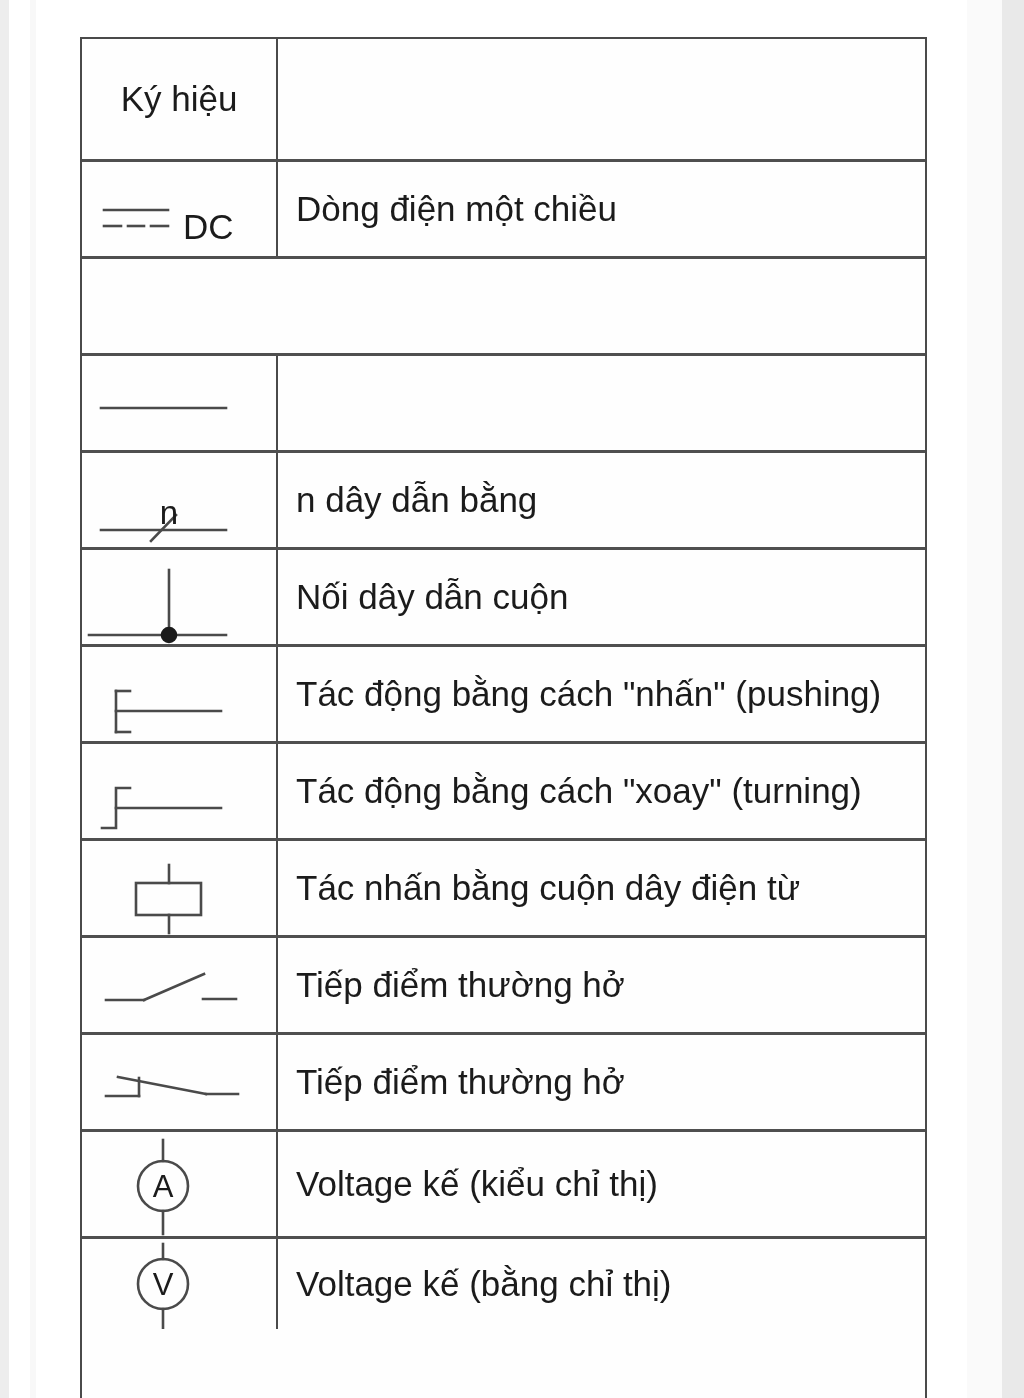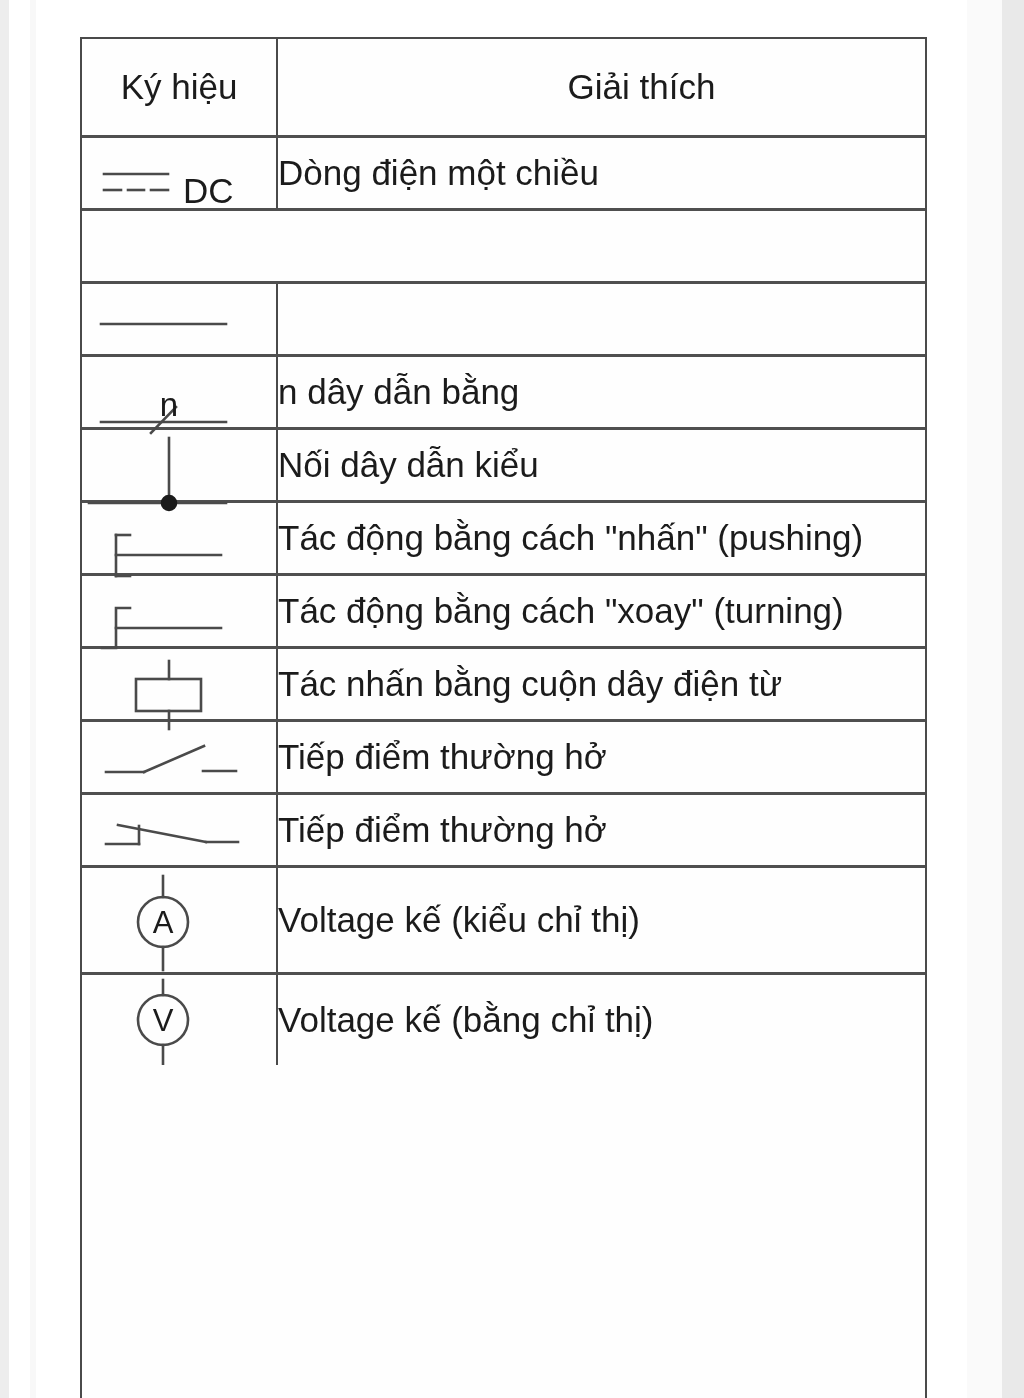--- a/index.html
+++ b/index.html
@@ -11,27 +11,27 @@
   .edge-left{position:absolute;left:0;top:0;width:9px;height:1398px;background:#ededed;}
   .edge-fold{position:absolute;left:30px;top:0;width:6px;height:1398px;background:#f8f8f8;}
   .edge-right-soft{position:absolute;left:967px;top:0;width:35px;height:1398px;background:#fafafa;}
   .edge-right{position:absolute;left:1002px;top:0;width:22px;height:1398px;background:#e9e9e9;}
 
   .symbol-table{
     position:absolute;left:80px;top:37px;width:847px;height:1361px;
     border:2px solid #4a4a4a;border-bottom:none;box-sizing:border-box;
     overflow:hidden;background:#fefefe;
   }
-  .row{display:flex;box-sizing:border-box;height:73px;border-top:3px solid #4f4f4f;}
-  .row.header{height:96px;border-top:none;}
+  .row{display:flex;box-sizing:border-box;height:97px;border-top:3px solid #4f4f4f;}
+  .row.header{height:120px;border-top:none;}
   .row.meter-a{height:107px;}
   .row.meter-v{height:93px;}
   .cell{box-sizing:border-box;display:flex;align-items:center;}
   .sym{width:196px;border-right:2px solid #4a4a4a;justify-content:center;position:relative;}
-  .exp{flex:1;}
+  .exp{flex:1;padding-left:18px;}
   .exp span{font-size:35px;line-height:1.1;}
   .header .sym{justify-content:center;}
   .header .exp{justify-content:center;padding-left:80px;}
   .header span{font-size:35px;}
   .sym svg{display:block;width:192px;}
   .sym svg path,.sym svg line,.sym svg circle,.sym svg rect,.sym svg polyline{
     fill:none;stroke:#4a4a4a;stroke-width:2.6;stroke-linecap:square;
   }
   .sym svg circle.dot{fill:#1b1b1b;stroke:#1b1b1b;}
   .sym svg text{
@@ -48,23 +48,20 @@
 <div class="edge-fold"></div>
 <div class="edge-right-soft"></div>
 <div class="edge-right"></div>
 
 <div class="symbol-table">
 
   <div class="row header">
     <div class="cell sym">
       <span>Ký hiệu</span>
     </div>
-    <div class="cell exp">
-      <span>Giải thích</span>
-    </div>
   </div>
 
   <div class="row">
     <div class="cell sym">
       <svg height="94" viewBox="0 0 192 94">
         <line x1="21" y1="48" x2="85" y2="48"></line>
         <line x1="21" y1="64" x2="38" y2="64"></line>
         <line x1="45" y1="64" x2="61" y2="64"></line>
         <line x1="68" y1="64" x2="85" y2="64"></line>
         <text x="100" y="77">DC</text>
@@ -102,21 +99,21 @@
 
   <div class="row">
     <div class="cell sym">
       <svg height="94" viewBox="0 0 192 94">
         <line x1="6" y1="85" x2="143" y2="85"></line>
         <line x1="86" y1="20" x2="86" y2="85"></line>
         <circle class="dot" cx="86" cy="85" r="7"></circle>
       </svg>
     </div>
     <div class="cell exp">
-      <span>Nối dây dẫn kiểu</span>
+      <span>Nối dây dẫn cuộn</span>
     </div>
   </div>
 
   <div class="row">
     <div class="cell sym">
       <svg height="94" viewBox="0 0 192 94">
         <line x1="33" y1="44" x2="33" y2="85"></line>
         <line x1="33" y1="44" x2="47" y2="44"></line>
         <line x1="33" y1="85" x2="47" y2="85"></line>
         <line x1="33" y1="64" x2="138" y2="64"></line>

